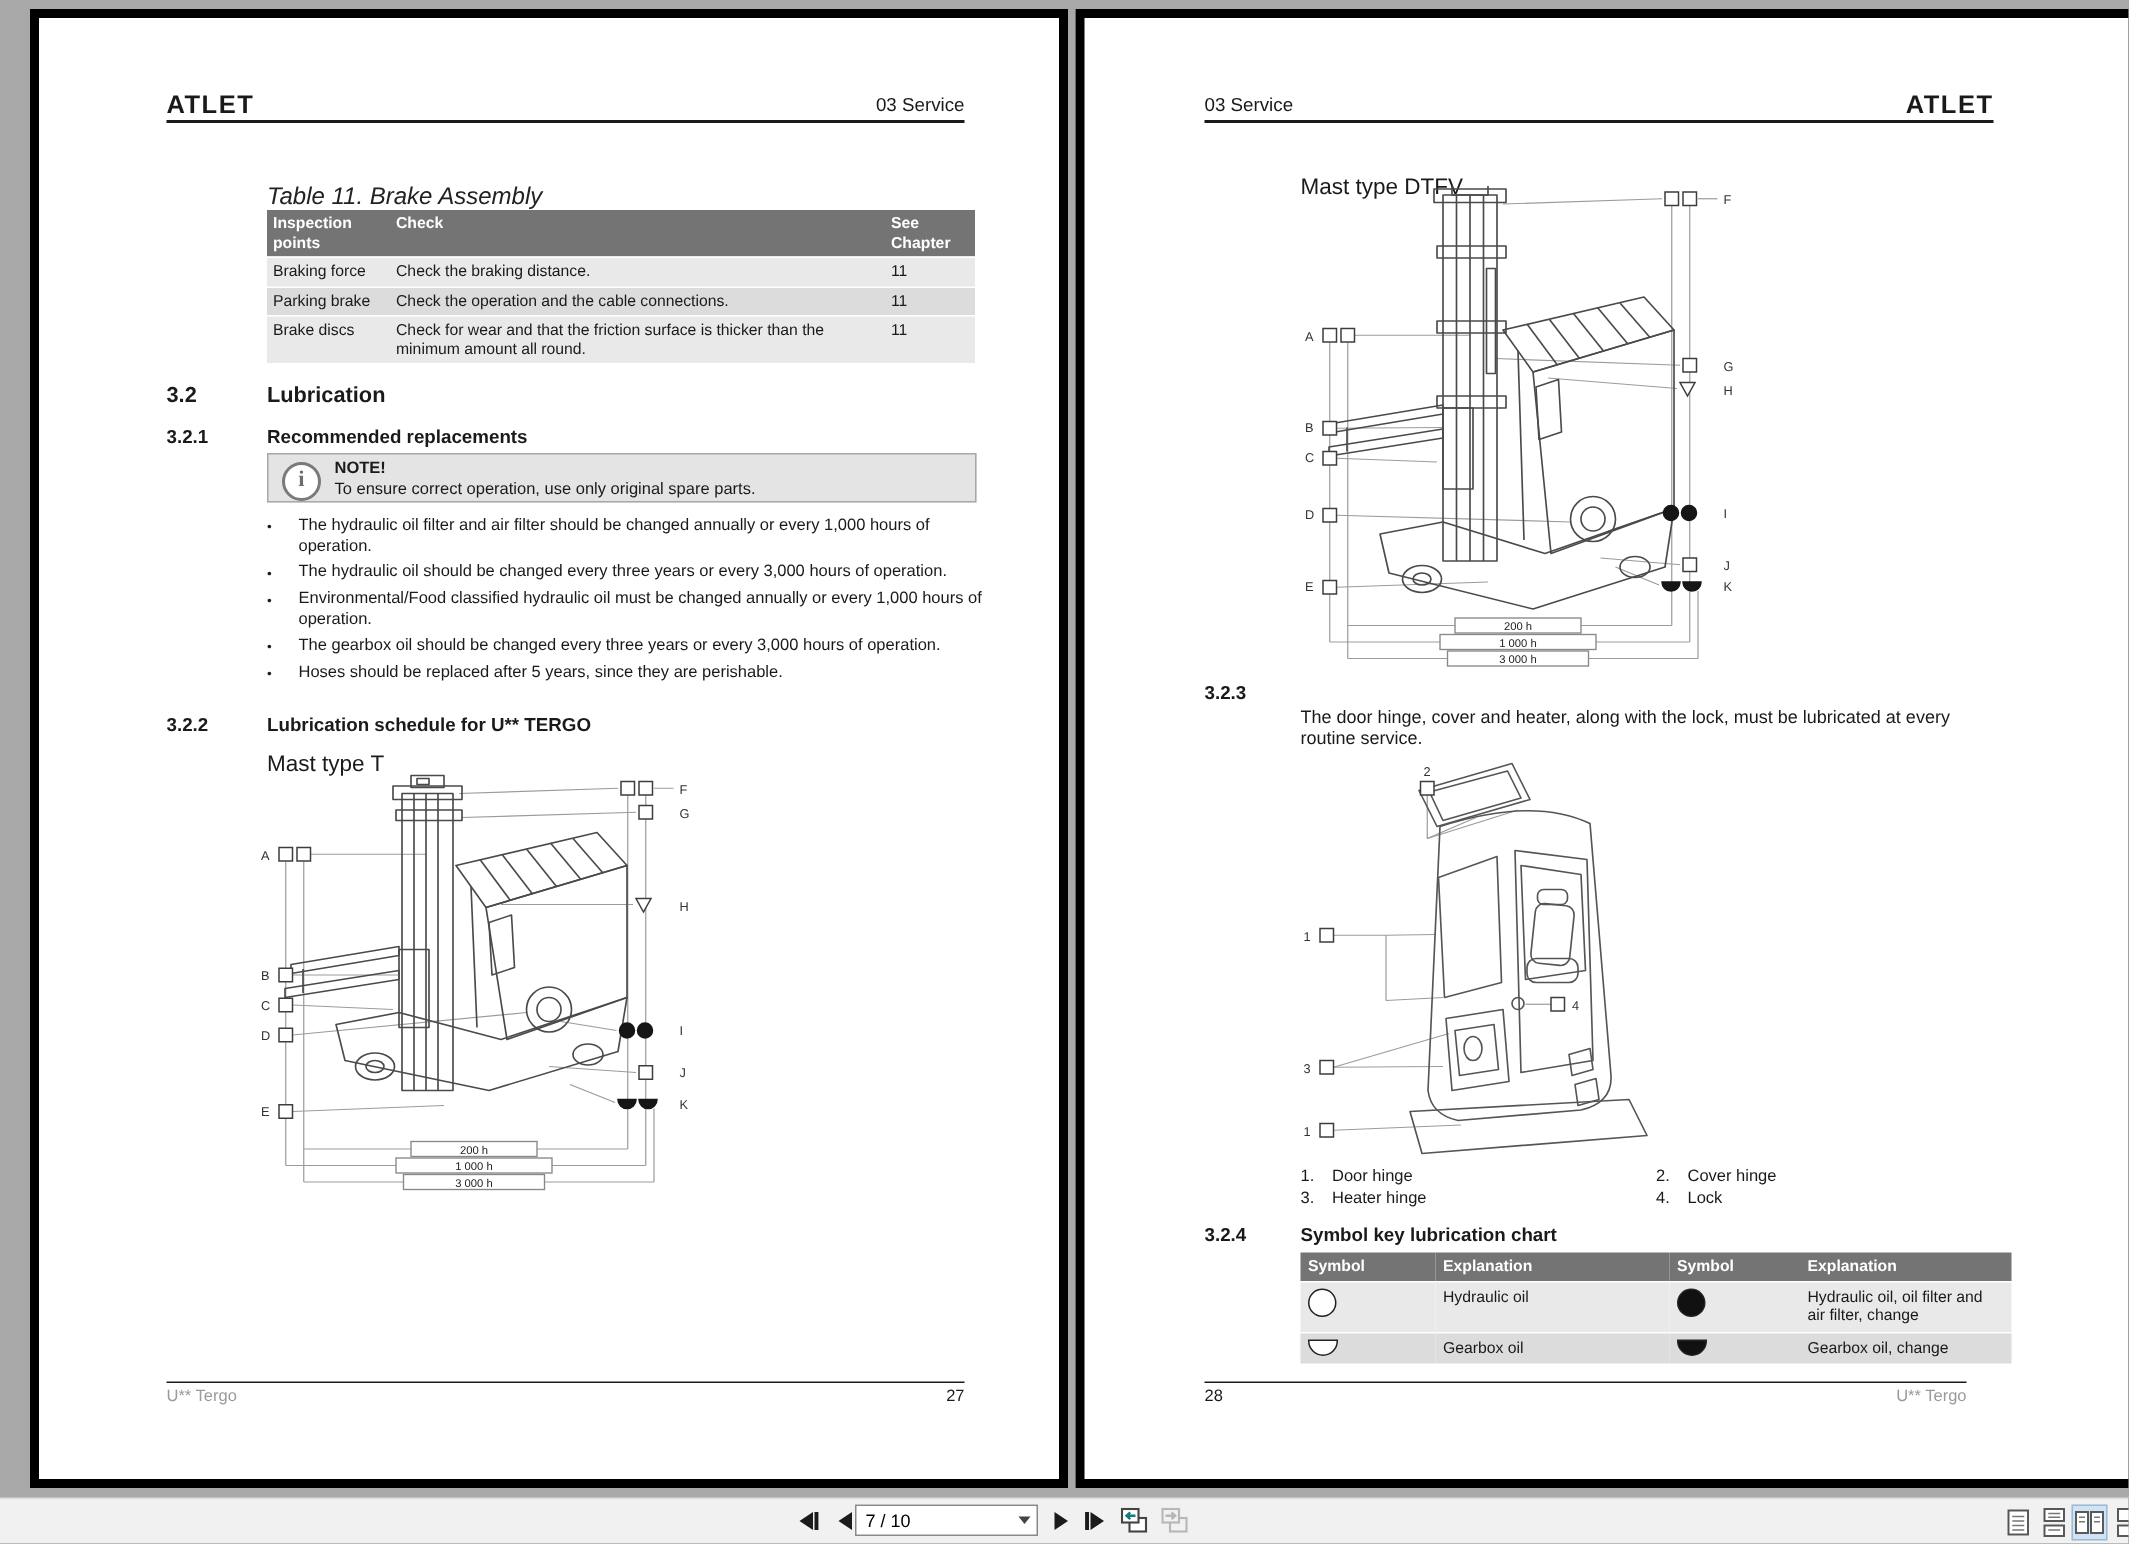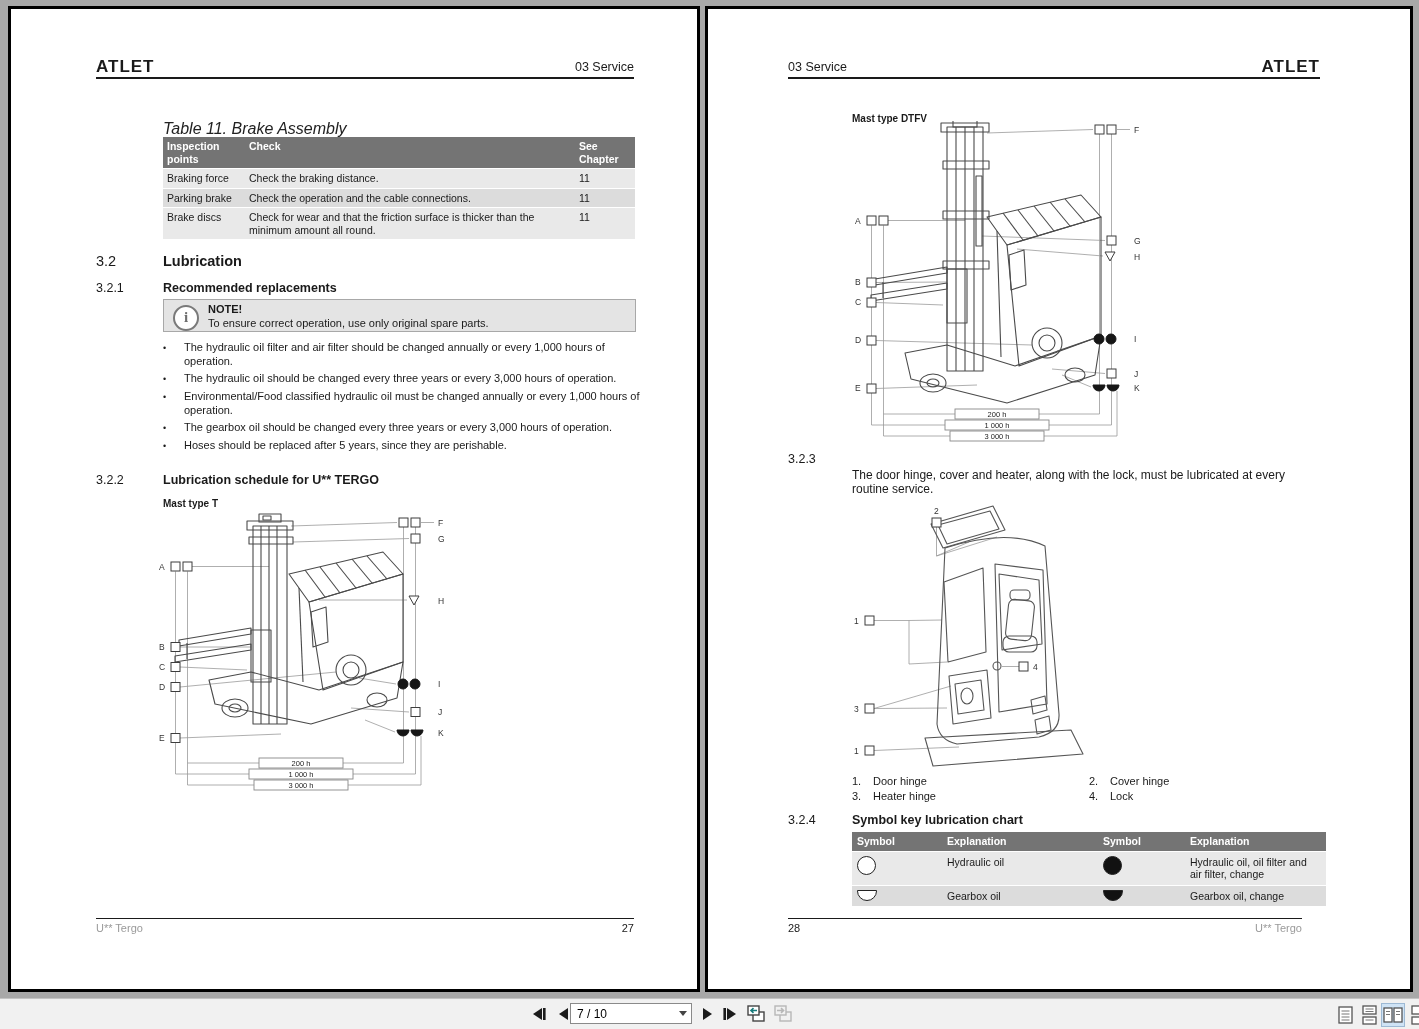--- a/index.html
+++ b/index.html
@@ -1,35 +1,35 @@
 <!DOCTYPE html>
 <html><head>
 <meta charset="utf-8">
 <style>
   html,body{margin:0;padding:0;}
   body{width:1419px;height:1029px;position:relative;background:#a8a8a8;overflow:hidden;
        font-family:"Liberation Sans",sans-serif;color:#1a1a1a;}
-  .page{position:absolute;top:6px;height:986px;background:#fff;border:3px solid #000000;box-sizing:border-box;}
+  .page{position:absolute;top:6px;height:986px;background:#fff;border:6px solid #000000;box-sizing:border-box;margin-left:12px;}
   #page-left{left:8px;width:692px;}
   #page-right{left:705px;width:708px;}
   .abs{position:absolute;}
   
   .hdr{display:flex;justify-content:space-between;align-items:flex-end;border-bottom:2px solid #1a1a1a;padding-bottom:3px;}
   .brand{font-weight:900;font-size:17px;letter-spacing:1px;line-height:15px;}
   .chapter{font-size:12.5px;}
   .pfooter{border-top:1.5px solid #1a1a1a;display:flex;justify-content:space-between;padding-top:3px;font-size:11px;}
   .muted{color:#9a9a9a;}
   
   .sec{display:grid;grid-template-columns:67px 1fr;align-items:baseline;}
-  .sec .num{font-weight:normal;}
+  .sec .num{font-weight:bold;}
   .h1{font-size:14.5px;font-weight:bold;}
   .h2{font-size:12.5px;font-weight:bold;}
   .caption{font-style:italic;font-size:16px;color:#222;}
   .body-txt{font-size:12px;line-height:13.5px;}
-  .bold-label{font-size:10px;font-weight:bold;}
+  .bold-label{font-size:15px;font-weight:normal;}
   
   .gtable{display:grid;font-size:10.5px;line-height:12.5px;}
   .gtable .hc{background:#747474;color:#fff;font-weight:bold;padding:3px 4px;}
   .gtable .c{padding:3px 4px;border-top:1px solid #fff;}
   .bg-a{background:#e9e9e9;} .bg-b{background:#dcdcdc;}
   
   .notebox{background:#e4e4e4;border:1px solid #a8a8a8;box-sizing:border-box;}
   .note-icon{position:absolute;left:9px;top:5px;width:22px;height:22px;border:2.5px solid #7a7a7a;border-radius:50%;
              background:#fff;color:#6e6e6e;font-weight:bold;font-size:15px;text-align:center;line-height:21px;
              font-family:"Liberation Serif",serif;}

